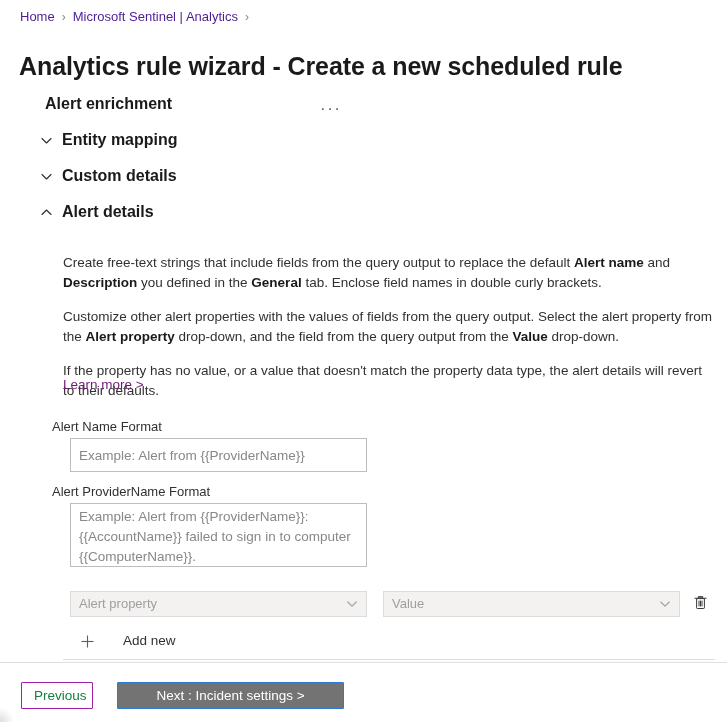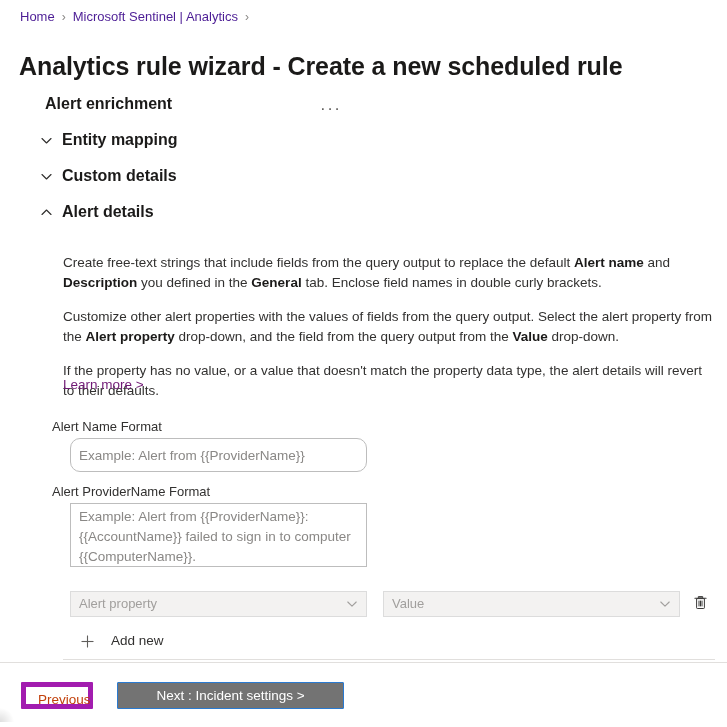--- a/index.html
+++ b/index.html
@@ -139,21 +139,21 @@
     position: absolute;
     left: 70px;
     width: 297px;
     height: 26px;
     border: 1px solid #bdbdbd;
     background: #ffffff;
     font-family: "Liberation Sans", sans-serif;
     font-size: 13.5px;
     color: #323130;
     padding: 16px 8px;
-    border-radius: 10px;
+    border-radius: 0;
     outline: none;
   }
   .text-input::placeholder { color: #8a8886; opacity: 1; }
   #alert-name-input { top: 438px; }
 
   .text-area {
     position: absolute;
     left: 70px; top: 503px;
     width: 297px;
     height: 64px;
@@ -217,21 +217,21 @@
     display: flex; align-items: center;
     cursor: pointer;
     height: 22px;
   }
   .plus {
     width: 16px; height: 16px;
     display: inline-flex; align-items: center; justify-content: center;
     flex: none;
   }
   .add-label {
-    margin-left: 16px;
+    margin-left: 28px;
     font-size: 13.5px;
     color: #323130;
     line-height: 20px;
   }
 
   
   .divider-top {
     position: absolute;
     left: 63px; top: 659px;
     width: 652px; height: 1px;
@@ -261,22 +261,22 @@
     text-align: center;
     cursor: pointer;
     border-radius: 1px;
     white-space: nowrap;
     padding: 0 12px;
   }
   .btn-previous {
     left: 21px;
     width: 72px;
     background: #ffffff;
-    border: 5px solid #a21caf;
-    color: #c2410c;
+    border: 1px solid #a21caf;
+    color: #15803d;
   }
   .btn-next {
     left: 117px;
     width: 227px;
     background: #737373;
     border: 1px solid #2a7ad0;
     color: #ffffff;
     font-weight: 400;
   }
 

